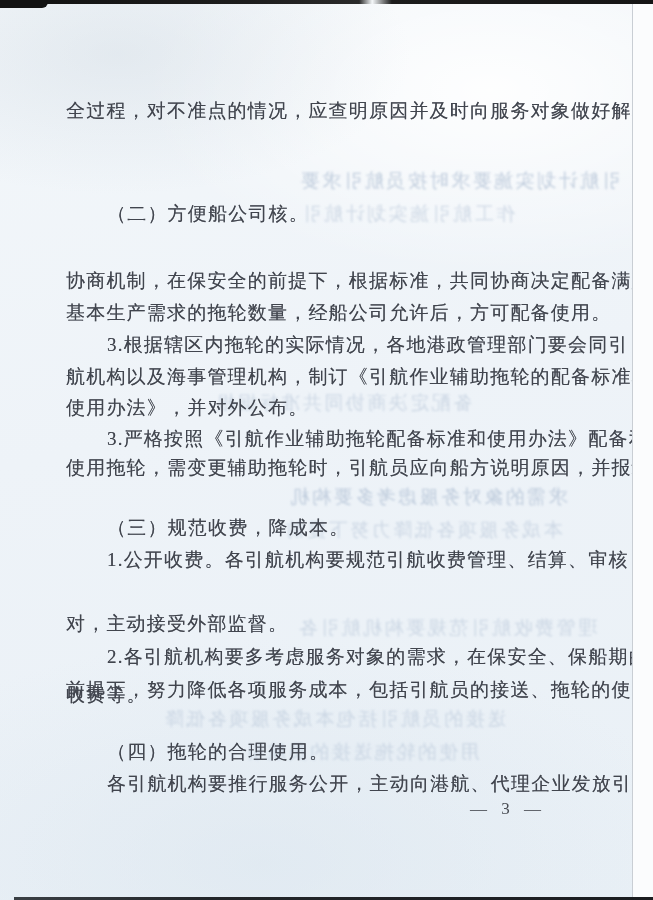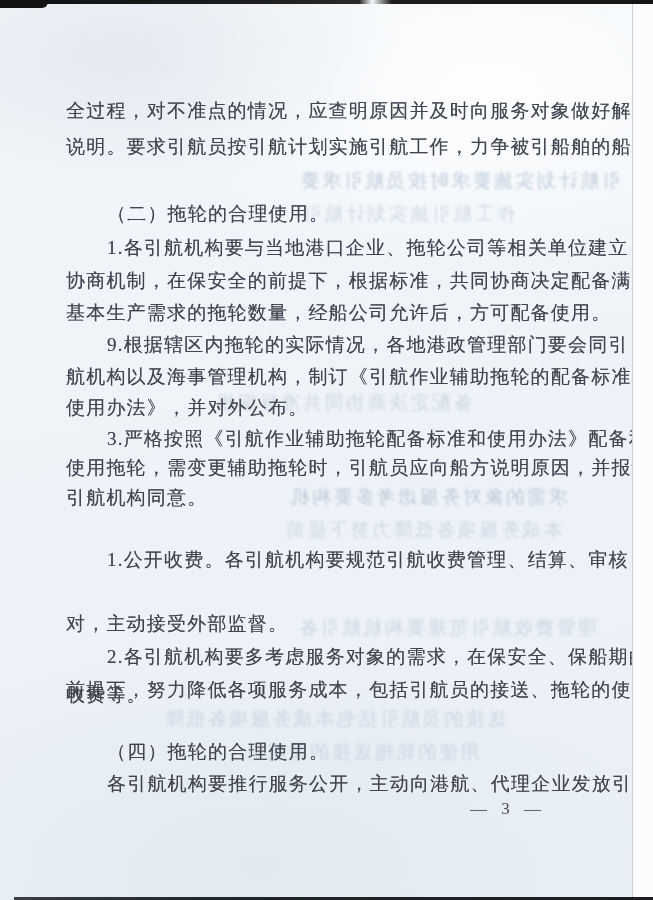--- a/index.html
+++ b/index.html
@@ -65,31 +65,29 @@
   <div class="ghost" style="top:168px;left:298px;">引航计划实施要求时按员航引求要</div>
   <div class="ghost dim" style="top:201px;left:300px;">作工航引施实划计航引</div>
   <div class="ghost dim" style="top:390px;left:214px;">备配定决商协同共准标据根</div>
   <div class="ghost" style="top:484px;left:288px;">求需的象对务服虑考多要构机</div>
   <div class="ghost dim" style="top:517px;left:283px;">本成务服项各低降力努下提前</div>
   <div class="ghost dim" style="top:615px;left:296px;">理管费收航引范规要构机航引各</div>
   <div class="ghost dim" style="top:706px;left:162px;">送接的员航引括包本成务服项各低降</div>
   <div class="ghost dim" style="top:739px;left:243px;">用使的轮拖送接的员航引</div>
 
   <div class="line" style="top:100px;">全过程，对不准点的情况，应查明原因并及时向服务对象做好解释</div>
-  <div class="line" style="top:136px;">说明。要求引航员按引航计划实施引航工作，力争被引船舶的船</div>
-  <div class="line indent" style="top:203px;">（二）拖轮的合理使用。</div>
-  <div class="line indent" style="top:237px;">1.各引航机构要与当地港口企业、拖轮公司等相关单位建立</div>
+  <div class="line indent" style="top:203px;">（二）方便船公司核。</div>
   <div class="line" style="top:270px;">协商机制，在保安全的前提下，根据标准，共同协商决定配备满足</div>
   <div class="line" style="top:302px;text-align:center;">基本生产需求的拖轮数量，经船公司允许后，方可配备使用。</div>
-  <div class="line indent" style="top:334px;">9.根据辖区内拖轮的实际情况，各地港政管理部门要会同引</div>
+  <div class="line indent" style="top:334px;">3.根据辖区内拖轮的实际情况，各地港政管理部门要会同引</div>
   <div class="line" style="top:366px;">航机构以及海事管理机构，制订《引航作业辅助拖轮的配备标准和</div>
   <div class="line" style="top:397px;">使用办法》，并对外公布。</div>
   <div class="line indent" style="top:428px;">3.严格按照《引航作业辅助拖轮配备标准和使用办法》配备和</div>
   <div class="line" style="top:457px;">使用拖轮，需变更辅助拖轮时，引航员应向船方说明原因，并报经</div>
-  <div class="line" style="top:487px;">引航机构同意。</div>
+  <div class="line indent" style="top:517px;">（三）规范收费，降成本。</div>
   <div class="line indent" style="top:549px;">1.公开收费。各引航机构要规范引航收费管理、结算、审核，</div>
   <div class="line" style="top:613px;">对，主动接受外部监督。</div>
   <div class="line indent" style="top:646px;">2.各引航机构要多考虑服务对象的需求，在保安全、保船期的</div>
   <div class="line" style="top:679px;">前提下，努力降低各项服务成本，包括引航员的接送、拖轮的使用、</div>
   <div class="line" style="top:684px;">收费等。</div>
   <div class="line indent" style="top:741px;">（四）拖轮的合理使用。</div>
   <div class="line indent" style="top:773px;">各引航机构要推行服务公开，主动向港航、代理企业发放引航</div>
 
   <div class="page-number">— 3 —</div>
 

